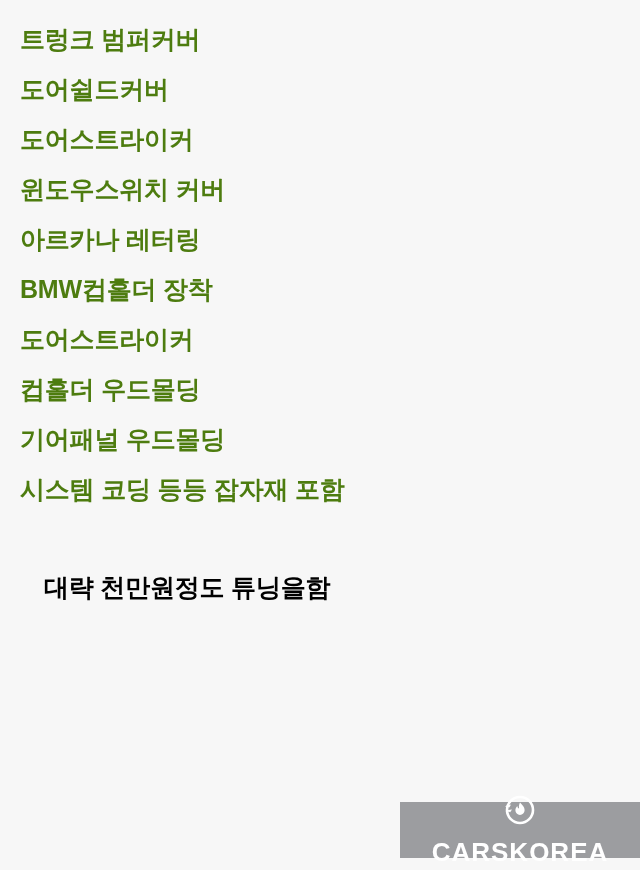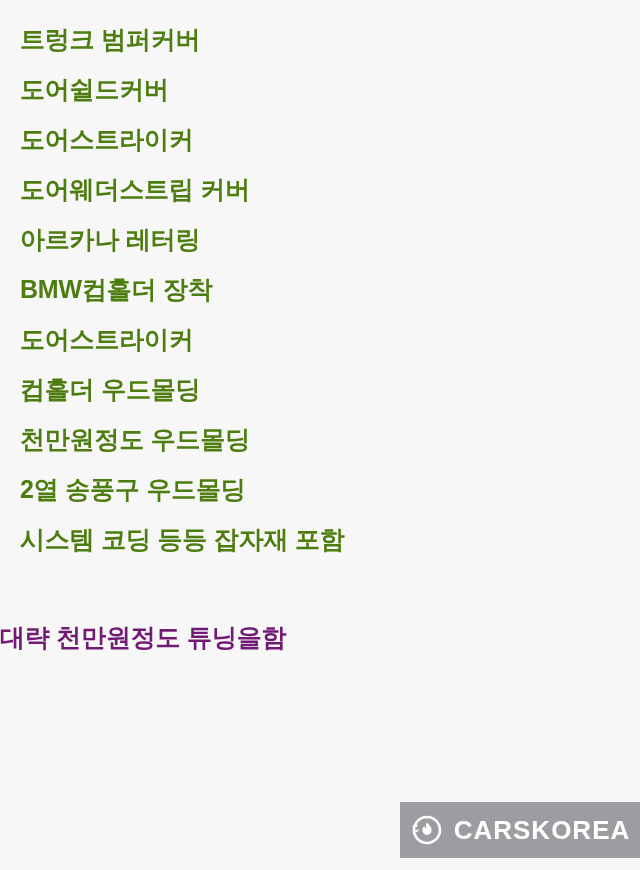--- a/index.html
+++ b/index.html
@@ -36,36 +36,38 @@
     padding-left: 20px;
     white-space: nowrap;
     letter-spacing: -0.2px;
   }
   .gap {
     height: 48px;
   }
   .footer-line {
     font-size: 25px;
     font-weight: bold;
-    color: #701a75;
+    color: #000000;
     line-height: 50px;
+    padding-left: 44px;
     white-space: nowrap;
     letter-spacing: -0.2px;
   }
   .watermark {
     position: absolute;
     right: 0;
     bottom: 12px;
     width: 240px;
     height: 56px;
     background: rgba(120,122,126,0.72);
     display: flex;
     align-items: center;
     justify-content: center;
     gap: 10px;
+    flex-direction: column;
   }
   .wm-logo {
     width: 34px;
     height: 34px;
     position: relative;
     display: flex;
     align-items: center;
     justify-content: center;
   }
   .wm-logo svg { display: block; }
@@ -79,27 +81,26 @@
 </style>
 </head>
 <body>
 
 <div class="page">
 
   <div class="list">
     <div class="line">트렁크 범퍼커버</div>
     <div class="line">도어쉴드커버</div>
     <div class="line">도어스트라이커</div>
-    <div class="line">도어웨더스트립 커버</div>
+    <div class="line">윈도우스위치 커버</div>
     <div class="line">아르카나 레터링</div>
     <div class="line">BMW컵홀더 장착</div>
     <div class="line">도어스트라이커</div>
     <div class="line">컵홀더 우드몰딩</div>
-    <div class="line">천만원정도 우드몰딩</div>
-    <div class="line">2열 송풍구 우드몰딩</div>
+    <div class="line">기어패널 우드몰딩</div>
     <div class="line">시스템 코딩 등등 잡자재 포함</div>
     <div class="gap"></div>
     <div class="footer-line">대략 천만원정도 튜닝을함</div>
   </div>
 
   <div class="watermark">
     <span class="wm-logo">
       <svg width="34" height="34" viewBox="0 0 34 34">
         <circle cx="17" cy="17" r="13" fill="none" stroke="#ffffff" stroke-width="2.6"></circle>
         <path d="M17 9.5c2.6 2.7 4.6 4.6 4.6 7.6 0 2.8-2.1 4.9-4.6 4.9s-4.6-2.1-4.6-4.9c0-1.6.8-2.9 1.9-4.2.2 1.6.9 2.4 1.8 2.6-.5-2.3.1-4.4.9-6z" fill="#ffffff"></path>

